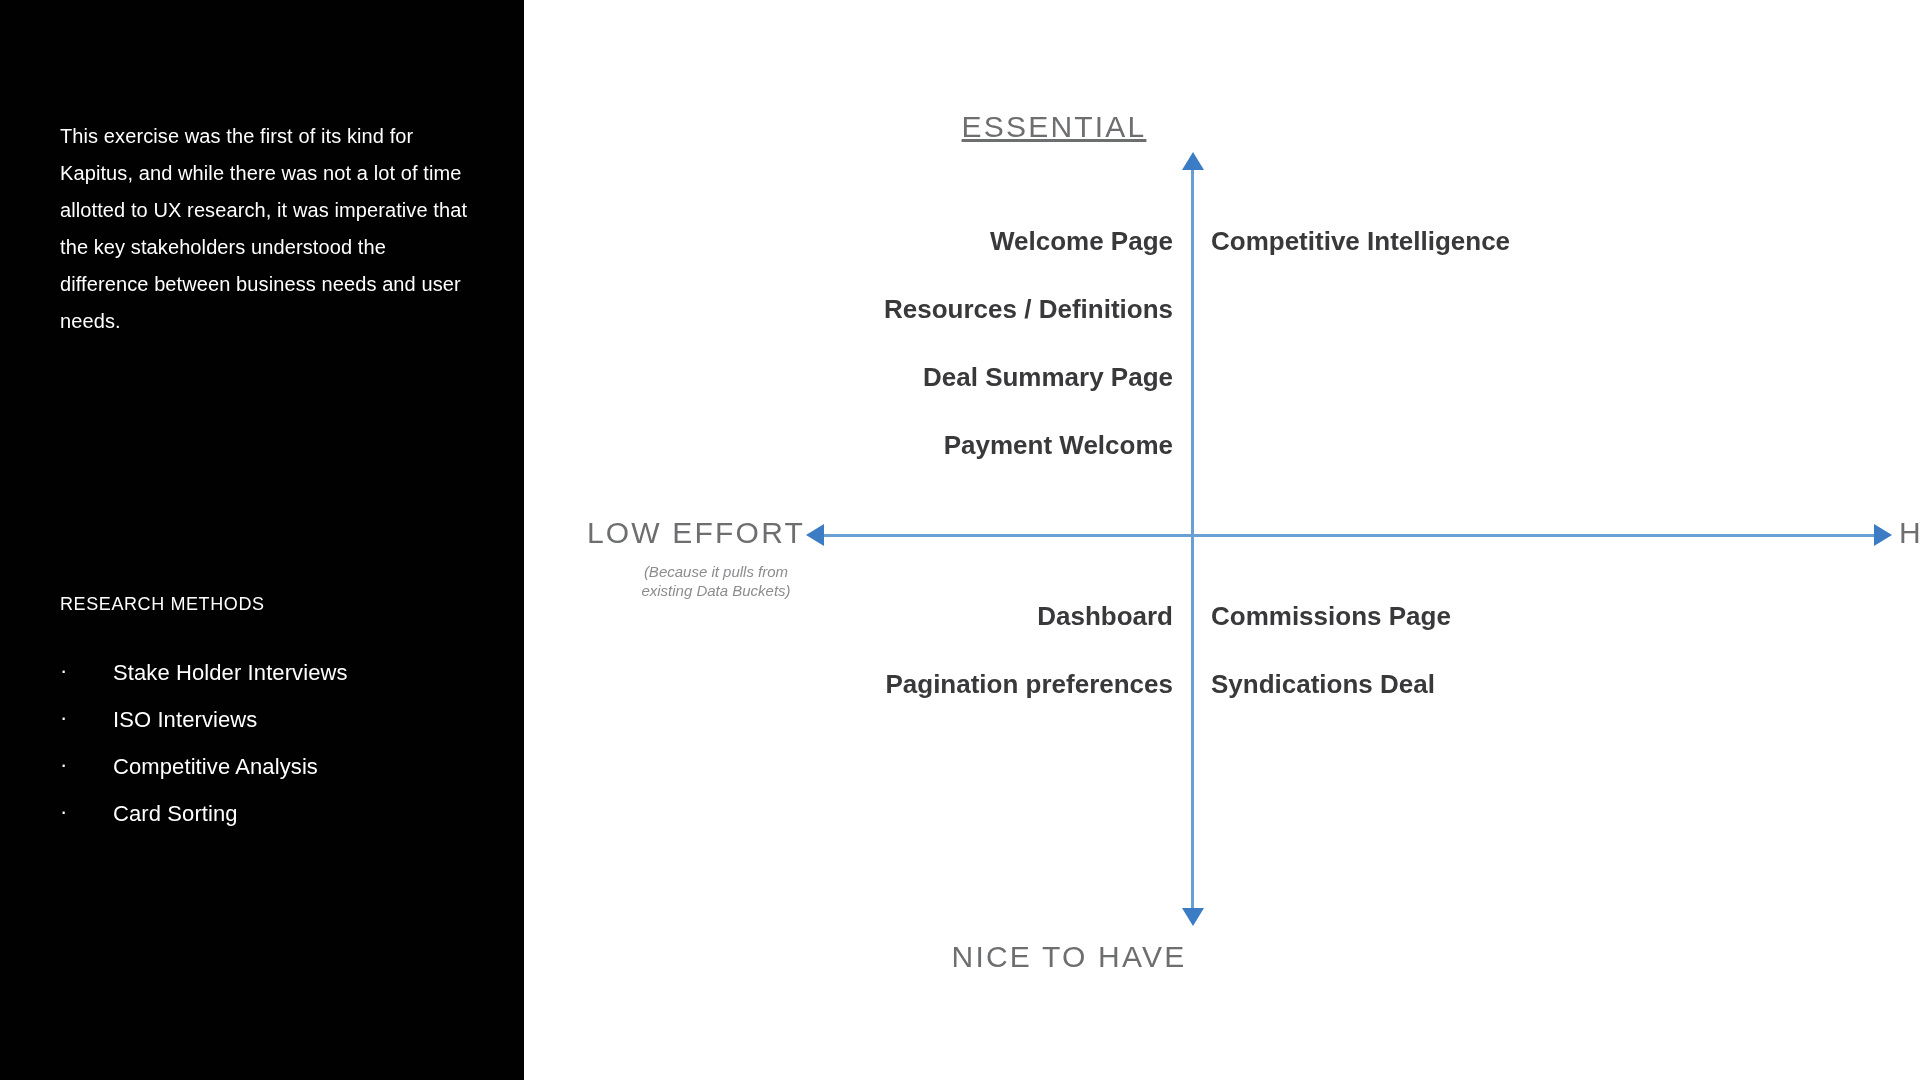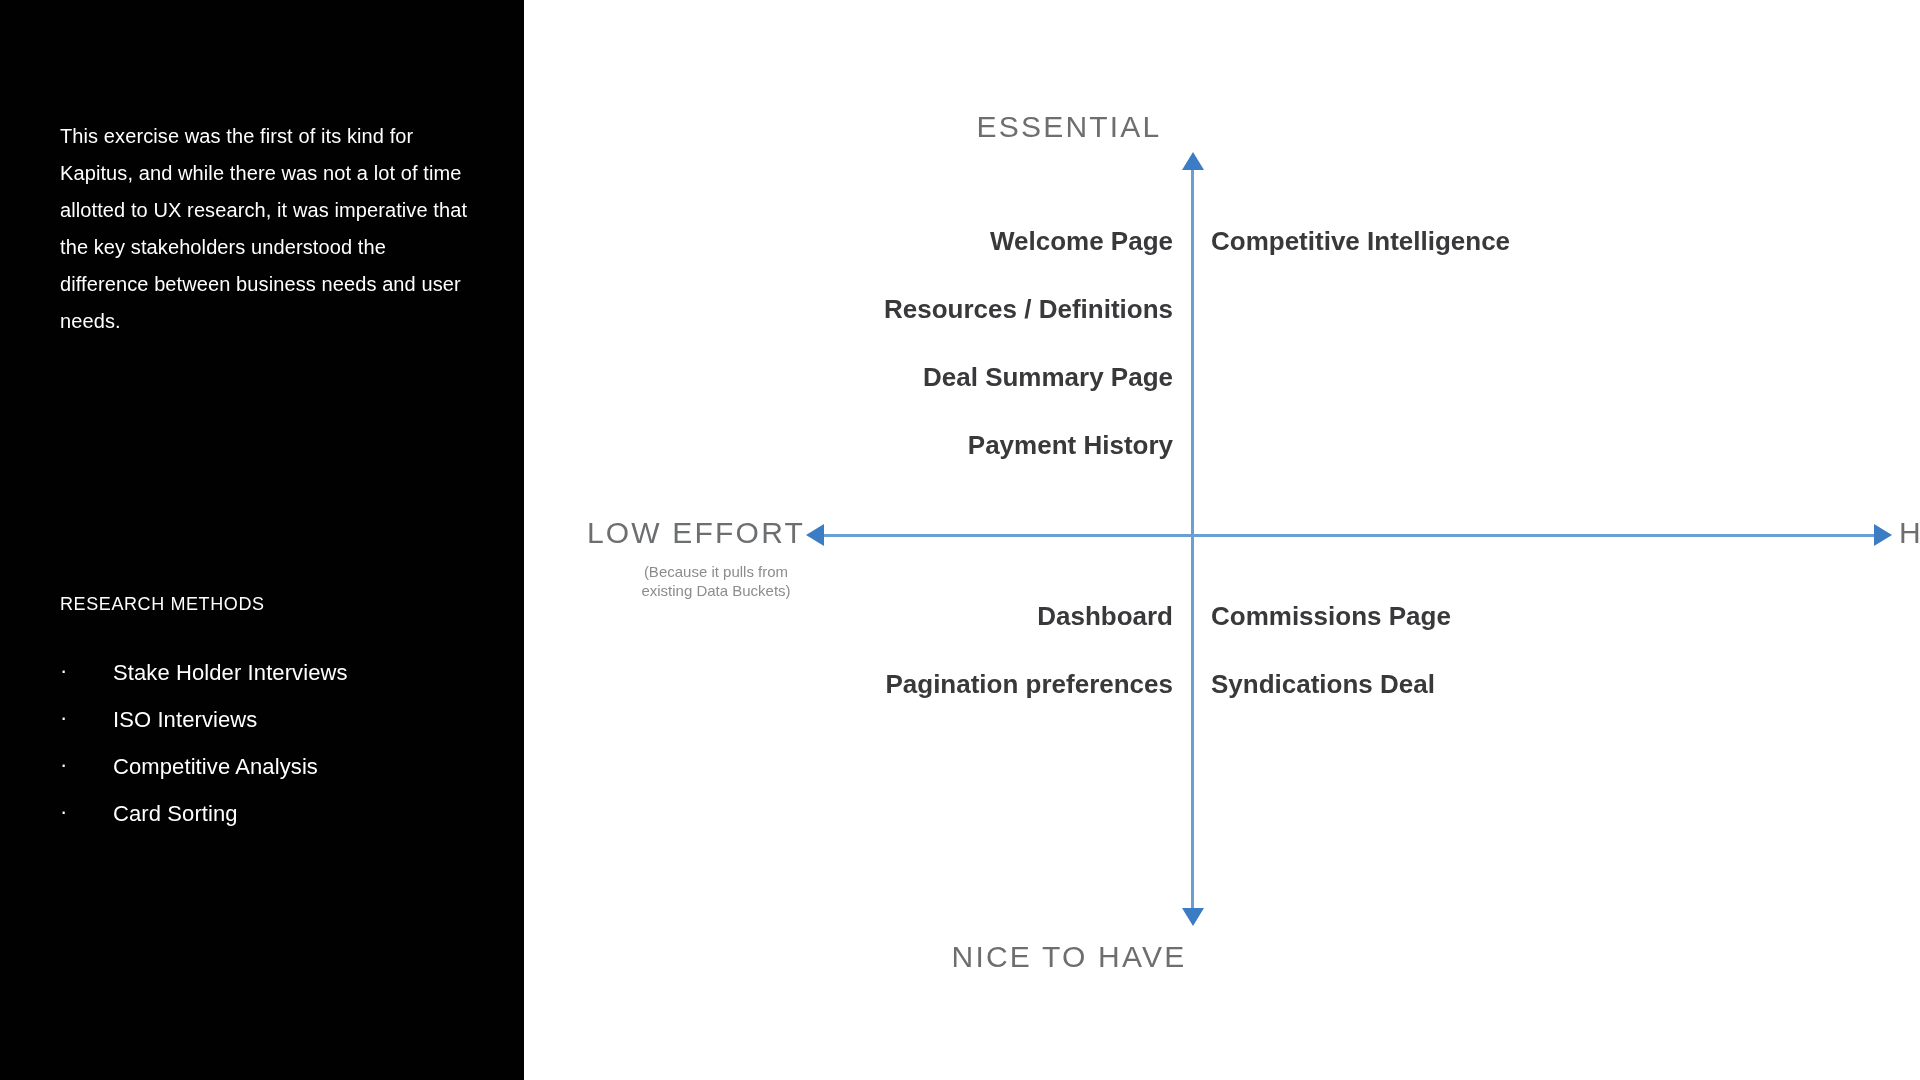--- a/index.html
+++ b/index.html
@@ -121,24 +121,24 @@
   }
   .axis-sub {
     position:absolute;
     color:#8b8c8e;
     font-size:15px;
     line-height:19px;
     font-weight:300;
     text-align:center;
     white-space:nowrap;
   }
-  #label-essential { left:545px; top:110px; transform:translateX(-50%); }
+  #label-essential { left:530px; top:110px; transform:translateX(-50%);text-decoration:underline; }
   #label-nice-to-have { left:545px; top:940px; transform:translateX(-50%); }
   #label-low-effort { right:1115px; top:516px; }
-  #sub-low-effort { left:62px; top:562px; width:260px; }
+  #sub-low-effort { left:62px; top:562px; width:260px;font-style:italic; }
   #label-high-effort { left:1375px; top:516px; }
   #sub-high-effort { left:1340px; top:562px; width:300px; }
 
   
   .item {
     position:absolute;
     color:#39393b;
     font-size:26px;
     font-weight:700;
     white-space:nowrap;
@@ -203,21 +203,21 @@
 
   <div class="axis-title" id="label-high-effort">HIGH EFFORT</div>
   <div class="axis-sub" id="sub-high-effort">
     <br>
     
   </div>
 
   <div class="item right-aligned" id="item-welcome-page">Welcome Page</div>
   <div class="item right-aligned" id="item-resources">Resources / Definitions</div>
   <div class="item right-aligned" id="item-deal-summary">Deal Summary Page</div>
-  <div class="item right-aligned" id="item-payment-history">Payment History</div>
+  <div class="item right-aligned" id="item-payment-history">Payment Welcome</div>
 
   <div class="item" id="item-competitive-intel">Competitive Intelligence</div>
 
   <div class="item right-aligned" id="item-dashboard">Dashboard</div>
   <div class="item right-aligned" id="item-pagination">Pagination preferences</div>
 
   <div class="item" id="item-commissions-page">Commissions Page</div>
   <div class="item" id="item-syndications-page">Syndications Deal</div>
 
 </div>

